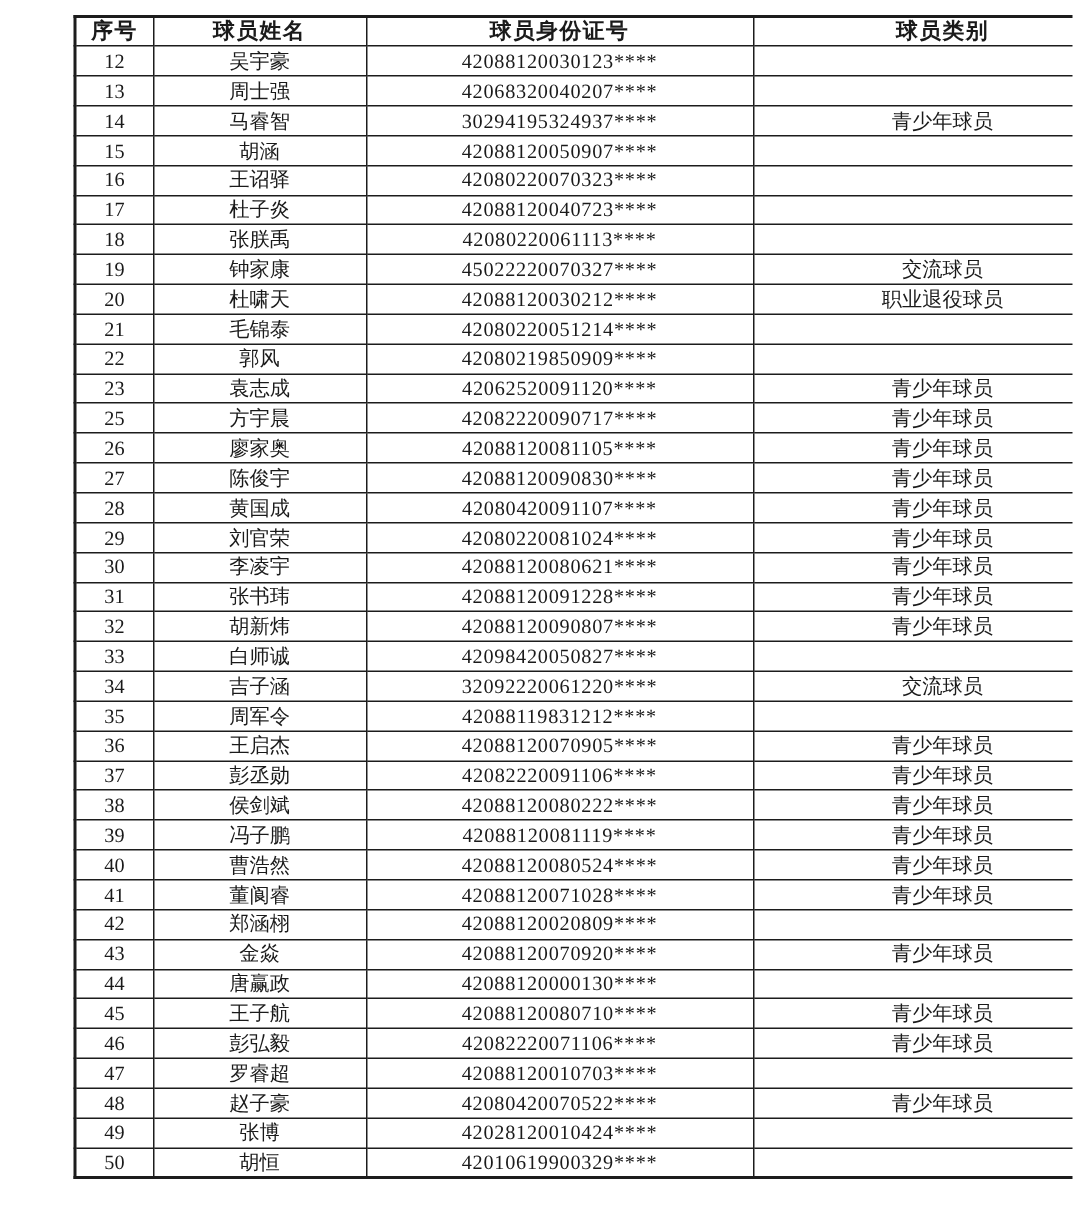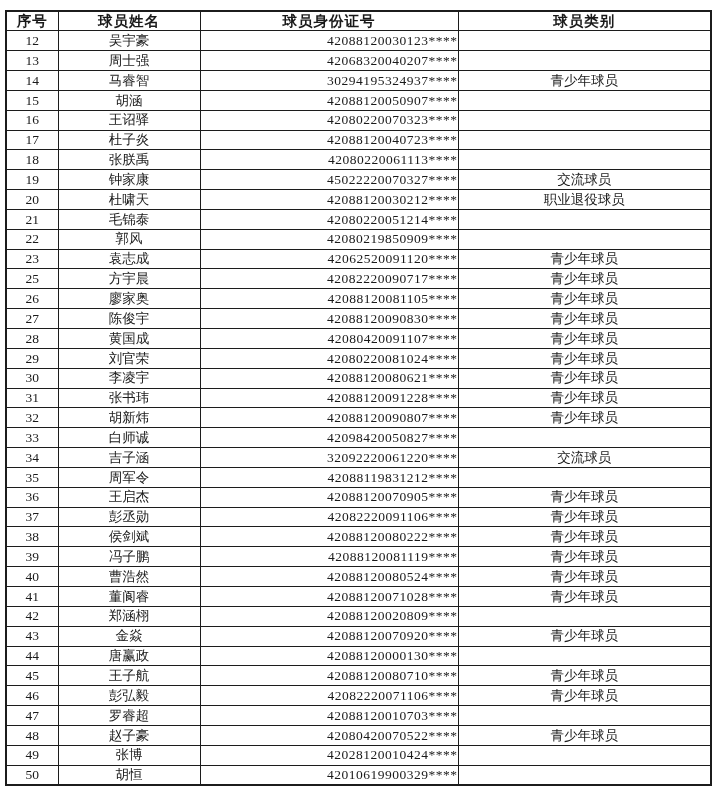--- a/index.html
+++ b/index.html
@@ -6,20 +6,21 @@
   html, body {
     width: 715px;
     height: 809px;
     background: #ffffff;
     font-family: "Liberation Serif", "DejaVu Serif", serif;
     color: #1a1a1a;
     overflow: hidden;
   }
   .table-wrap {
     padding: 10px 14px 4px 5px;
+    margin-left: 44px;
   }
   table.roster {
     border-collapse: collapse;
     table-layout: fixed;
     width: 705px;
     border: 2.4px solid #1c1c1c;
   }
   col.c-index    { width: 52px; }
   col.c-name     { width: 142px; }
   col.c-id       { width: 258px; }
@@ -36,21 +37,20 @@
   th {
     font-size: 14.5px;
     font-weight: bold;
     letter-spacing: 1px;
   }
   td {
     font-size: 13.5px;
   }
   td.cell-id {
     letter-spacing: 0.5px;
-    text-align: right;
   }
 </style>
 </head>
 <body>
 
 <div class="table-wrap">
   <table class="roster">
     <colgroup>
       <col class="c-index">
       <col class="c-name">

